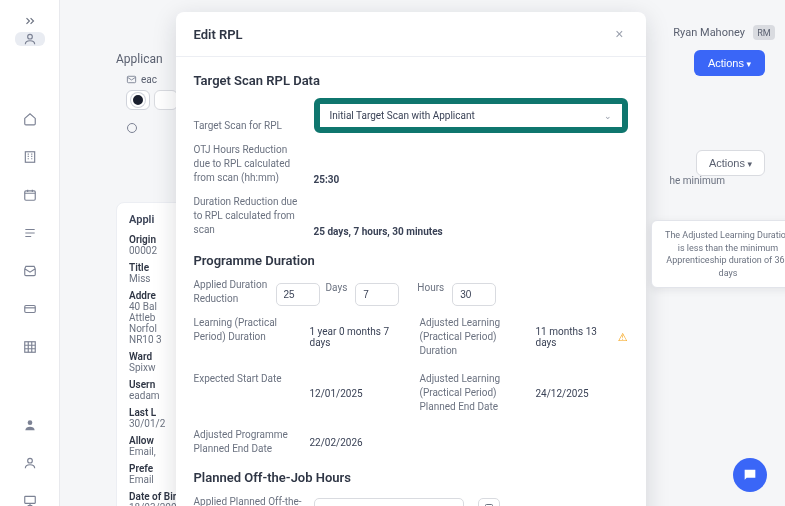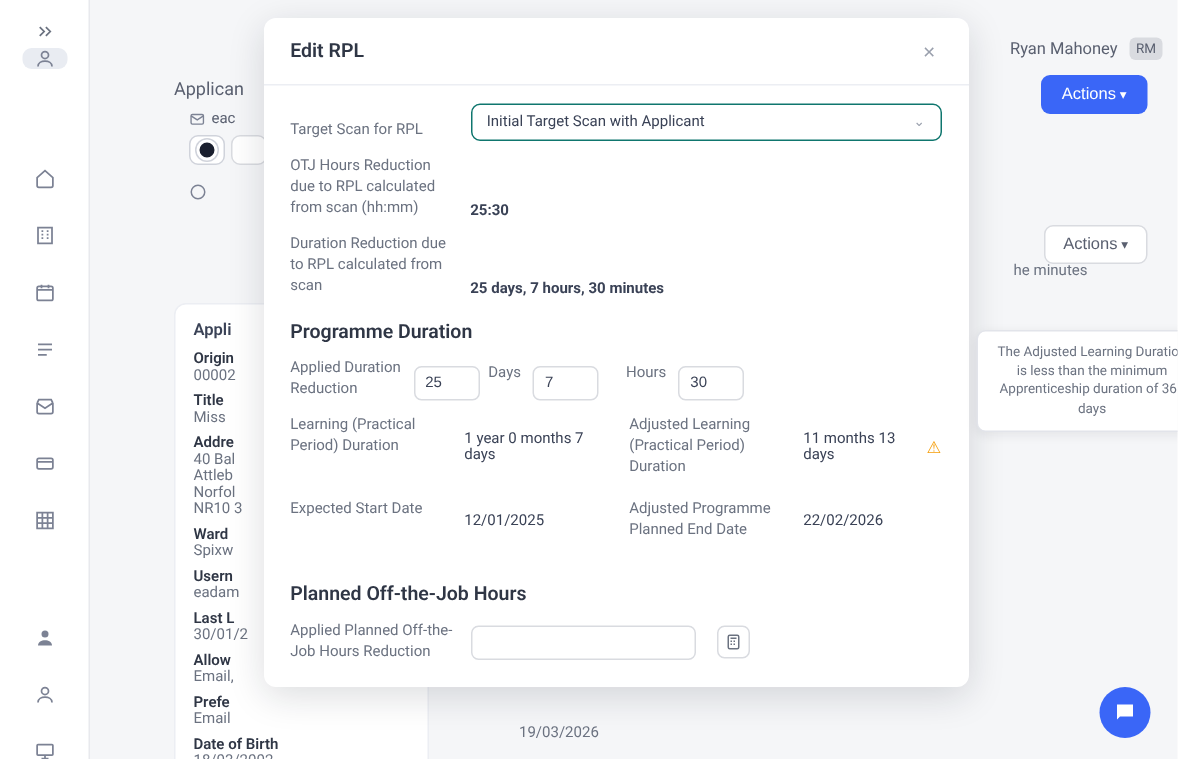--- a/index.html
+++ b/index.html
@@ -48,21 +48,21 @@
 .modal { pointer-events: auto; width: 470px; background: #fff; border-radius: 8px; box-shadow: 0 6px 24px rgba(20,25,40,0.15); margin-top: 12px; display: flex; flex-direction: column; overflow: visible; position: relative; }
 .modal-header { padding: 12px 18px; border-bottom: 1px solid #eceef3; display: flex; justify-content: space-between; align-items: center; }
 .modal-title { font-size: 13px; font-weight: 600; color: #2f3645; }
 .modal-close { background: none; border: none; color: #9aa0ad; font-size: 14px; cursor: pointer; padding: 2px 4px; }
 .modal-body { padding: 12px 18px 6px; overflow-y: auto; }
 .section-title { font-size: 13px; font-weight: 600; color: #2f3645; margin: 4px 0 10px; }
 
 .form-row { display: flex; align-items: flex-end; margin-bottom: 10px; gap: 8px; }
 .row-label { width: 112px; flex-shrink: 0; font-size: 10px; color: #6b7280; line-height: 1.4; }
 .row-val { font-size: 10px; color: #3a4256; flex: 1; font-weight: bold; }
-.select-input { flex: 1; border: 1px solid #0f766e; border-radius: 6px; padding: 6px 10px; font-size: 10px; color: #3a4256; background: #fff; display: flex; justify-content: space-between; align-items: center; cursor: pointer; }
+.select-input { flex: 1; border: 6px solid #0f766e; border-radius: 6px; padding: 6px 10px; font-size: 10px; color: #3a4256; background: #fff; display: flex; justify-content: space-between; align-items: center; cursor: pointer; }
 .select-caret { color: #9aa0ad; font-size: 9px; }
 
 .duration-row { display: flex; align-items: center; gap: 6px; }
 .dur-lbl { font-size: 10px; color: #6b7280; margin: 0 2px 13px 12px; }
 .dur-lbl:first-of-type { margin-left: 0; }
 .dur-input { width: 44px; border: 1px solid #d9dbe0; border-radius: 5px; padding: 5px 7px; font-size: 10px; color: #3a4256; text-align: left; }
 
 .two-col { display: grid; grid-template-columns: 1fr 1fr; column-gap: 18px; row-gap: 14px; margin-top: 4px; }
 .cell { display: flex; gap: 10px; }
 .cell-label { width: 106px; flex-shrink: 0; font-size: 10px; color: #6b7280; line-height: 1.4; }
@@ -175,21 +175,21 @@
     <div class="pill first"></div>
     <div class="pill"></div>
   </div>
   <div style="position:absolute;left:60px;top:112px;display:flex;gap:4px;align-items:center;color:#7c8294;">
     <svg width="12" height="12" viewBox="0 0 24 24" fill="none" stroke="currentColor" stroke-width="2">
         <circle cx="12" cy="12" r="9"></circle>
       </svg>
   </div>
   <button class="actions-btn">Actions</button>
   <button class="actions-outline">Actions</button>
-  <div class="bg-text-duration">he minutes</div>
+  <div class="bg-text-duration">he minimum</div>
 
   <div class="bg-card">
     <div class="hdr">Appli</div>
     <div class="lbl">Origin</div>
     <div class="val">00002</div>
     <div class="lbl">Title</div>
     <div class="val">Miss</div>
     <div class="lbl">Addre</div>
     <div class="val">40 Bal</div>
     <div class="val">Attleb</div>
@@ -219,20 +219,21 @@
 </div>
 
 <div class="modal-wrap">
   <div class="modal">
     <div class="modal-header">
       <div class="modal-title">Edit RPL</div>
       <button class="modal-close">×</button>
     </div>
     <div class="modal-body">
 
+      <div class="section-title">Target Scan RPL Data</div>
 
       <div class="form-row">
         <div class="row-label">Target Scan for RPL</div>
         <div class="select-input">
           <span>Initial Target Scan with Applicant</span>
           <span class="select-caret">⌄</span>
         </div>
       </div>
 
       <div class="form-row">
@@ -268,20 +269,24 @@
           <div class="cell-val">
             <span>11 months 13 days</span>
             <span class="warn-icon">⚠</span>
           </div>
         </div>
         <div class="cell">
           <div class="cell-label">Expected Start Date</div>
           <div class="cell-val">12/01/2025</div>
         </div>
         <div class="cell">
+          <div class="cell-label">Adjusted Learning (Practical Period) Planned End Date</div>
+          <div class="cell-val">24/12/2025</div>
+        </div>
+        <div class="cell">
           <div class="cell-label">Adjusted Programme Planned End Date</div>
           <div class="cell-val">22/02/2026</div>
         </div>
         <div></div>
       </div>
 
       <div class="section-title">Planned Off-the-Job Hours</div>
 
       <div class="form-row" style="align-items:center;">
         <div class="row-label">Applied Planned Off-the-Job Hours Reduction</div>

